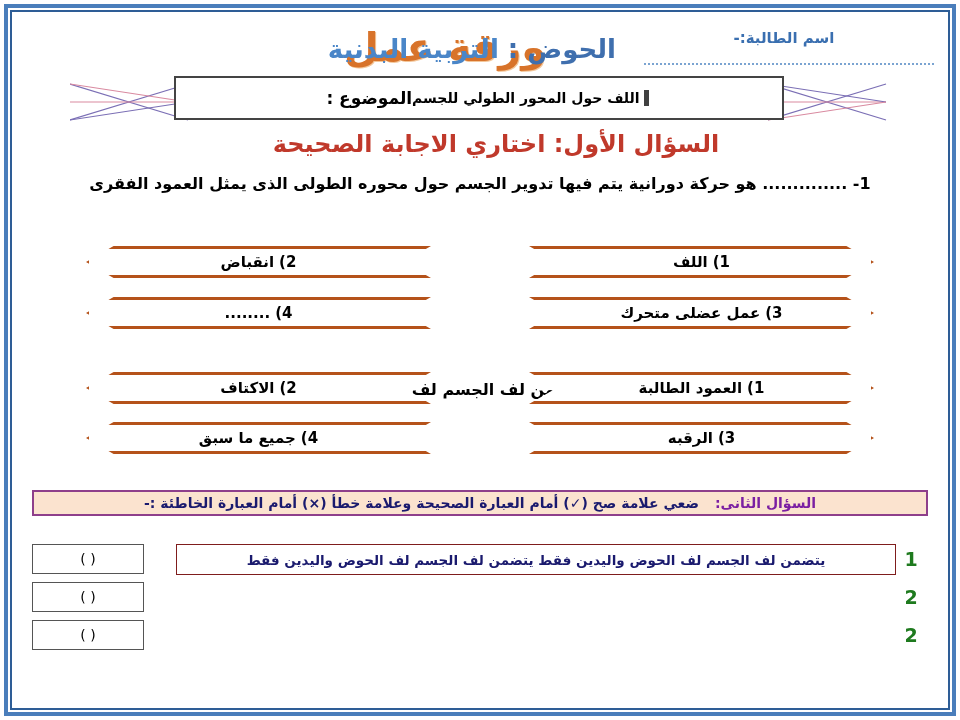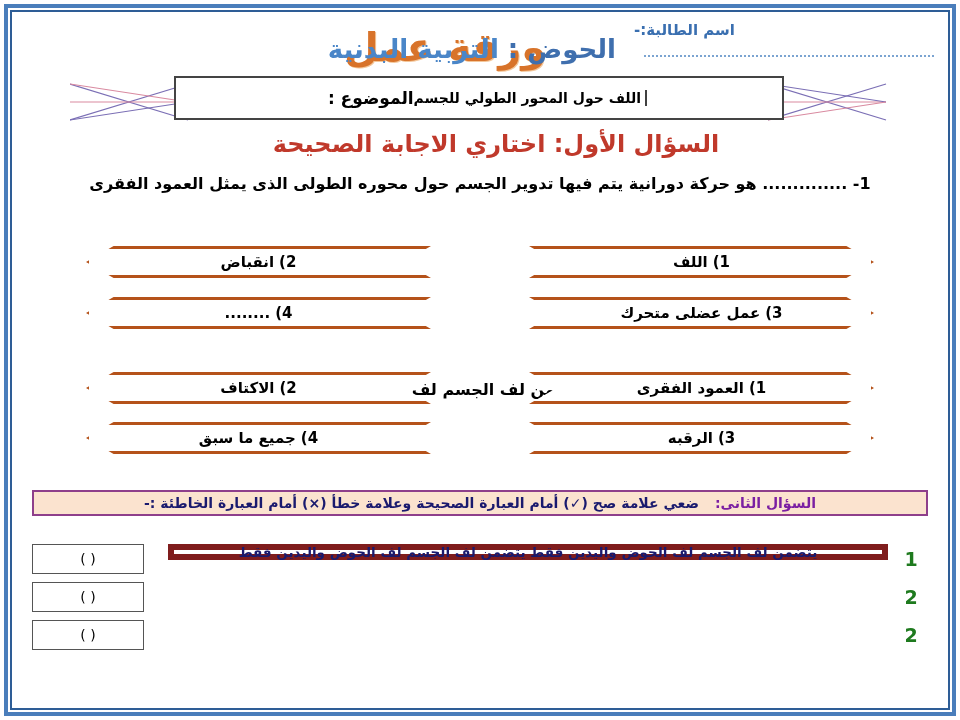--- a/index.html
+++ b/index.html
@@ -38,23 +38,23 @@
   .content {
     position: absolute;
     left: 14px; top: 14px;
     width: 932px; height: 692px;
   }
 
   
   .student-name {
     position: absolute;
     right: 12px;
-    top: 6px;
+    top: 14px;
     width: 300px;
-    text-align: left;
+    text-align: center;
     direction: rtl;
   }
   .student-name .label {
     color: #3a6fb0;
     font-size: 15px;
     font-weight: bold;
     font-family: "DejaVu Sans", sans-serif;
   }
   .dotline {
     border-bottom: 2px dotted #7ba4d1;
@@ -130,21 +130,21 @@
   .topic-label {
     font-size: 17px;
     font-weight: bold;
     color: #000000;
     margin-left: 17px;
   }
   .topic-value {
     font-size: 14px;
     font-weight: bold;
     color: #000000;
-    border-right: 2px solid #404040;
+    border-right: 5px solid #404040;
     padding-right: 4px;
   }
 
   
   .q1-title {
     position: absolute;
     left: 16px; top: 116px;
     width: 932px;
     text-align: center;
     font-size: 24px;
@@ -248,26 +248,26 @@
     height: 30px;
     line-height: 30px;
     text-align: center;
     font-size: 19px;
     font-weight: bold;
     color: #1e7a1e;
     font-family: "DejaVu Sans", sans-serif;
   }
   .tf-text {
     position: absolute;
-    right: 40px;
+    right: 32px;
     top: 0;
     width: 720px;
-    height: 16px;
-    box-sizing: border-box;
-    border: 6px solid #7f1d1d;
+    height: 31px;
+    box-sizing: border-box;
+    border: 1px solid #7f1d1d;
     background: #ffffff;
     display: flex;
     align-items: center;
     justify-content: center;
     font-size: 13.5px;
     font-weight: bold;
     color: #1a1a6e;
     direction: rtl;
     font-family: "DejaVu Sans", sans-serif;
   }
@@ -348,21 +348,21 @@
     </div>
     <div class="opt left" id="opt-4">
       <span class="num">4)</span>
       <span>........</span>
     </div>
 
     <div class="q-line" id="q2-stem">2- يتضمن لف الجسم لف كل من</div>
 
     <div class="opt right" id="opt-5">
       <span class="num">1)</span>
-      <span>العمود الفقرى</span>
+      <span>العمود الطالبة</span>
     </div>
     <div class="opt left" id="opt-6">
       <span class="num">2)</span>
       <span>الاكتاف</span>
     </div>
     <div class="opt right" id="opt-7">
       <span class="num">3)</span>
       <span>الرقبه</span>
     </div>
     <div class="opt left" id="opt-8">

